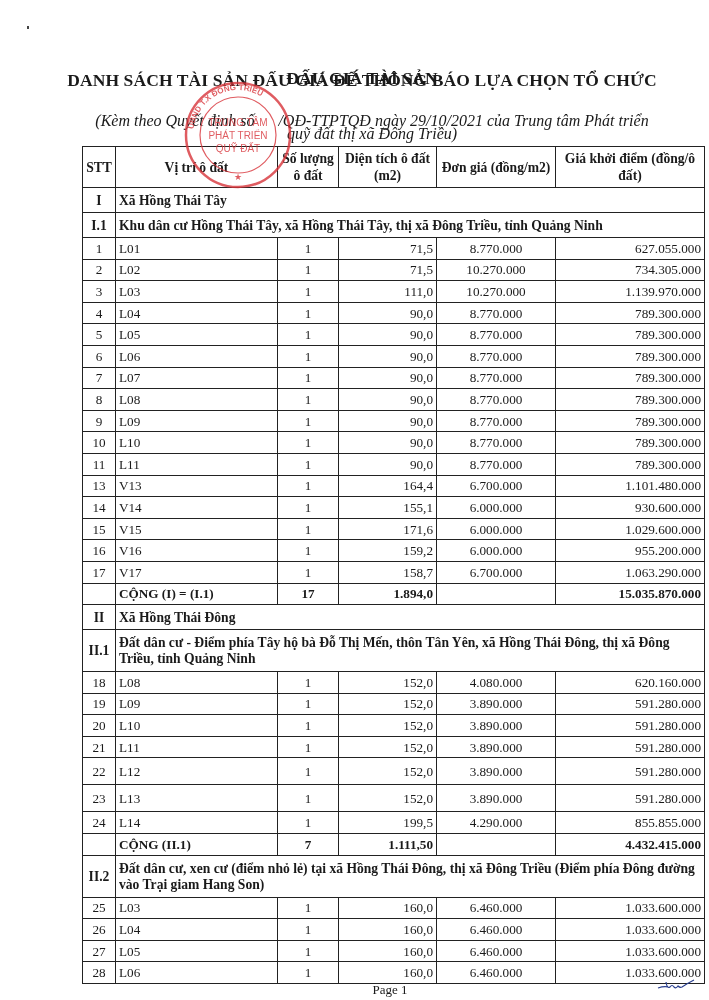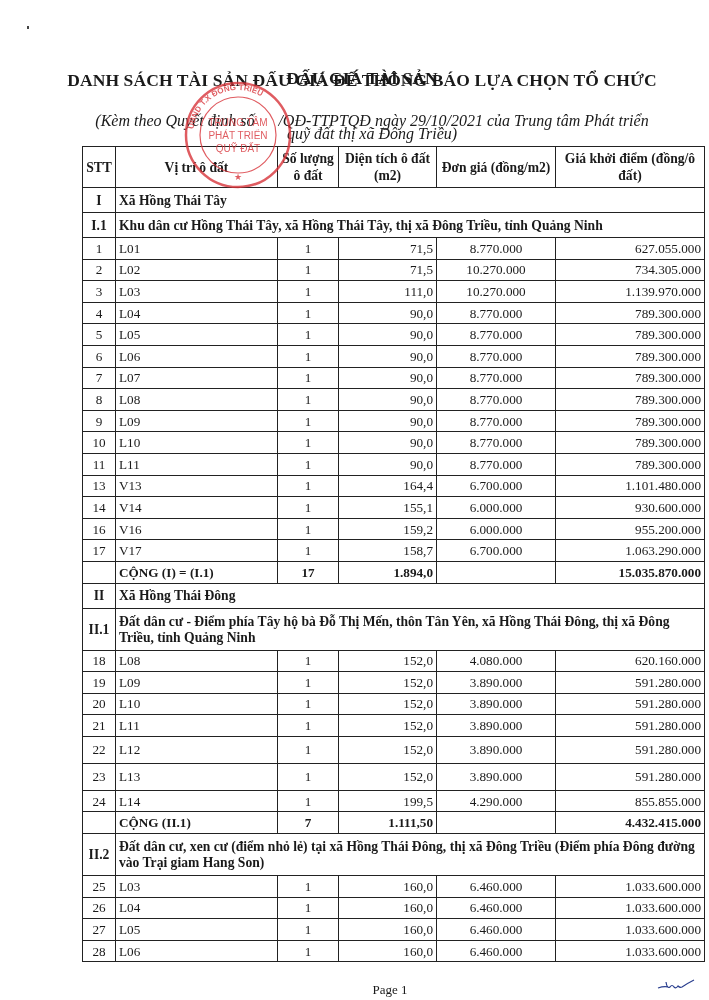--- a/index.html
+++ b/index.html
@@ -170,20 +170,28 @@
       </tr>
       <tr>
         <td class="center">14</td>
         <td>V14</td>
         <td class="center">1</td>
         <td class="right">155,1</td>
         <td class="center">6.000.000</td>
         <td class="right">930.600.000</td>
       </tr>
       <tr>
+        <td class="center">15</td>
+        <td>V15</td>
+        <td class="center">1</td>
+        <td class="right">171,6</td>
+        <td class="center">6.000.000</td>
+        <td class="right">1.029.600.000</td>
+      </tr>
+      <tr>
         <td class="center">16</td>
         <td>V16</td>
         <td class="center">1</td>
         <td class="right">159,2</td>
         <td class="center">6.000.000</td>
         <td class="right">955.200.000</td>
       </tr>
       <tr>
         <td class="center">17</td>
         <td>V17</td>

